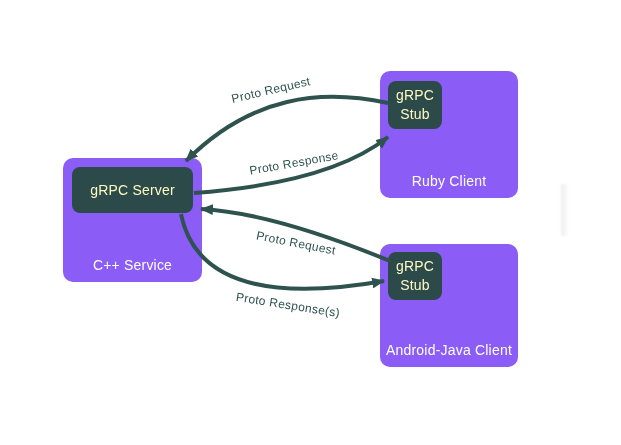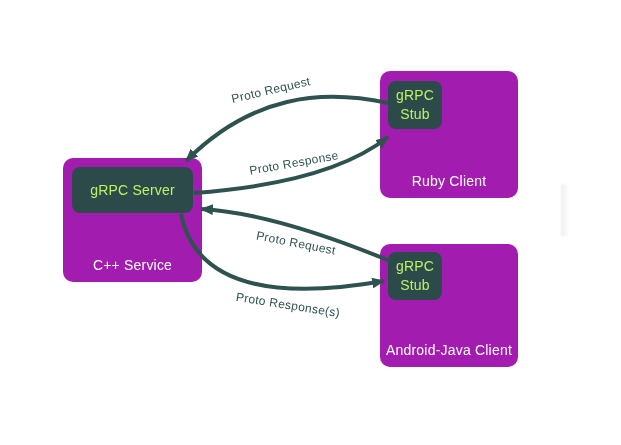--- a/index.html
+++ b/index.html
@@ -9,42 +9,42 @@
     position: relative;
     width: 621px;
     height: 445px;
     background: #ffffff;
     overflow: hidden;
     font-family: "Liberation Sans", "DejaVu Sans", sans-serif;
   }
 
   .node {
     position: absolute;
-    background: #a21caf;
+    background: #8b5cf6;
     border-radius: 10px;
   }
   .node-label {
     position: absolute;
     left: 0;
     right: 0;
     bottom: 9px;
     text-align: center;
     color: #ffffff;
     font-size: 14px;
     letter-spacing: 0.2px;
   }
   .inner-box {
     position: absolute;
     background: #2D4A4B;
     border-radius: 8px;
     display: flex;
     align-items: center;
     justify-content: center;
     text-align: center;
-    color: #bef264;
+    color: #fef9c3;
     font-size: 14px;
     line-height: 1.35;
     letter-spacing: 0.2px;
   }
 
   #cpp-box     { left: 63px;  top: 158px; width: 139px; height: 124px; padding-left: 40px; }
   #server-box  { left: 72px;  top: 167px; width: 121px; height: 46px;  }
   #ruby-box    { left: 380px; top: 71px;  width: 138px; height: 127px; }
   #ruby-stub   { left: 388px; top: 81px;  width: 54px;  height: 48px;  }
   #android-box { left: 380px; top: 244px; width: 138px; height: 123px; }

